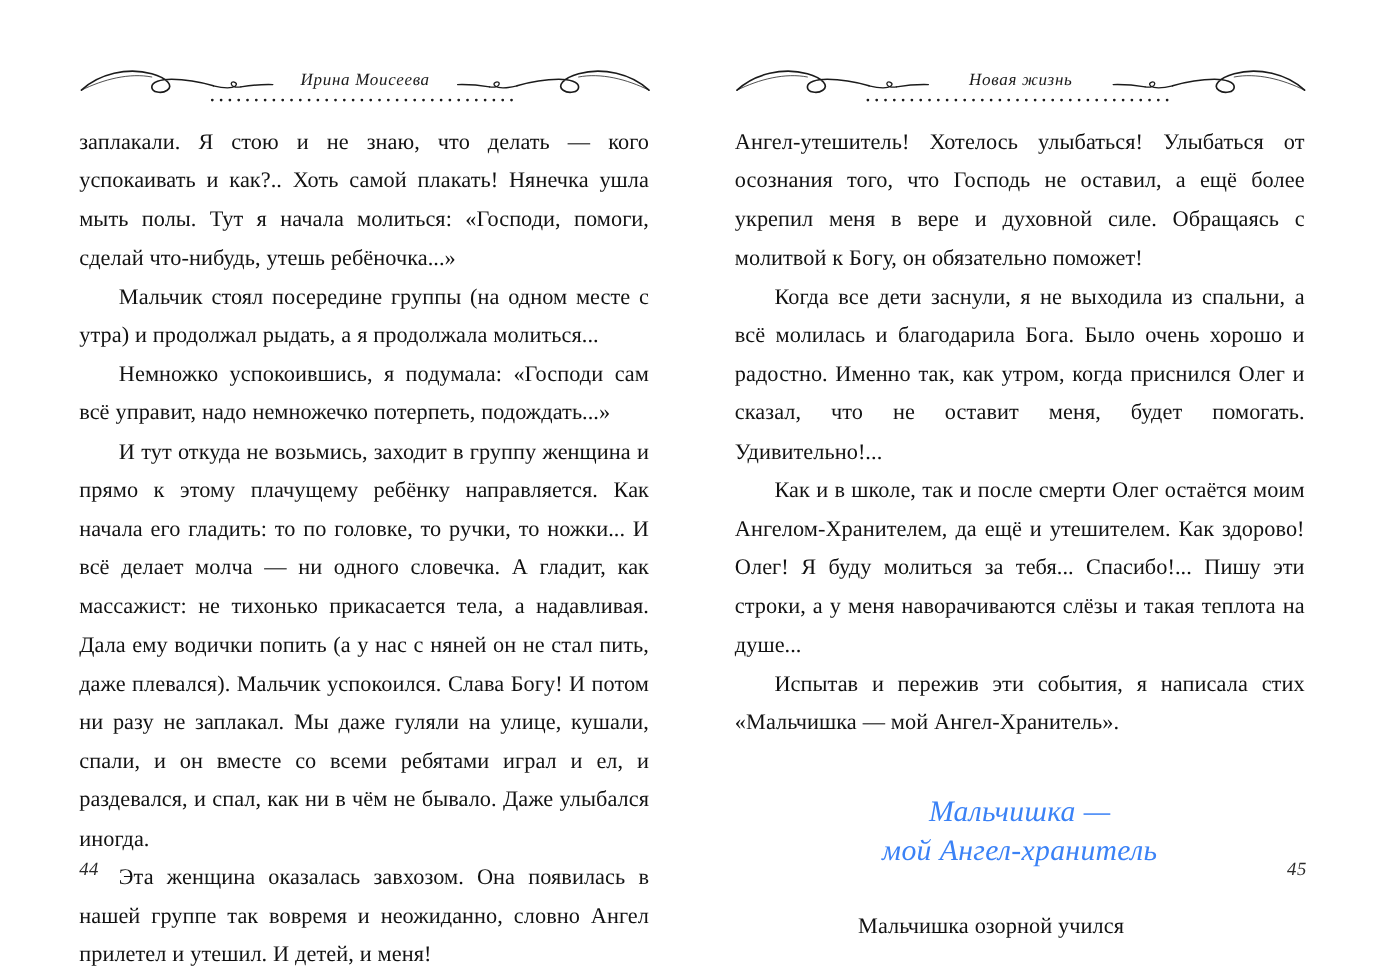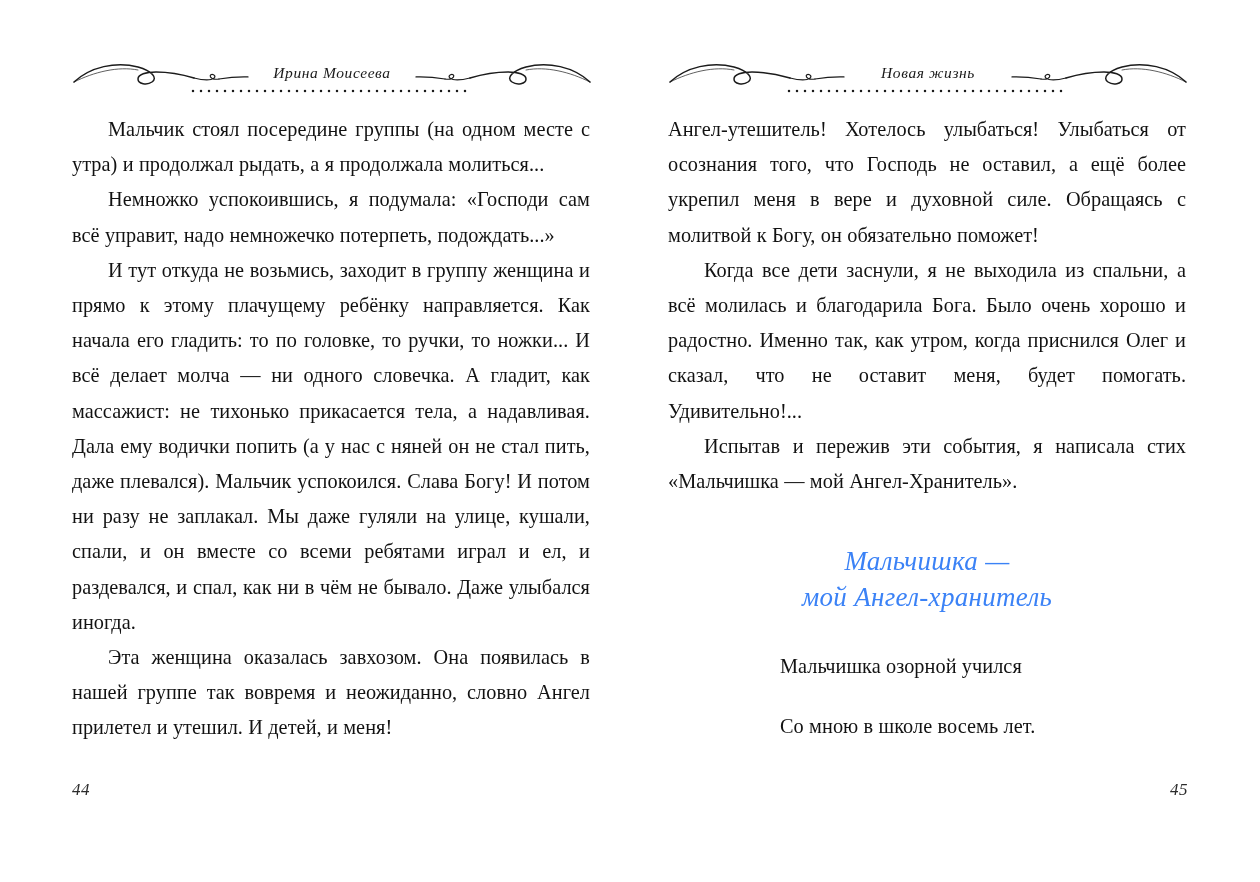--- a/index.html
+++ b/index.html
@@ -213,20 +213,21 @@
               <circle cx="266" cy="3" r="1.25"></circle>
                 <circle cx="274" cy="3" r="1.25"></circle>
             </g>
           </svg>
         </span>
 
       </div>
     </div>
 
     <div class="body-col">
+      <p class="noindent">заплакали. Я стою и не знаю, что делать — кого успокаивать и как?.. Хоть самой плакать! Нянечка ушла мыть полы. Тут я начала молиться: «Господи, помоги, сделай что-нибудь, утешь ребёночка...»</p>
       <p>Мальчик стоял посередине группы (на одном месте с утра) и продолжал рыдать, а я продолжала молиться...</p>
       <p>Немножко успокоившись, я подумала: «Господи сам всё управит, надо немножечко потерпеть, подождать...»</p>
       <p>И тут откуда не возьмись, заходит в группу женщина и прямо к этому плачущему ребёнку направляется. Как начала его гладить: то по головке, то ручки, то ножки... И всё делает молча — ни одного словечка. А гладит, как массажист: не тихонько прикасается тела, а надавливая. Дала ему водички попить (а у нас с няней он не стал пить, даже плевался). Мальчик успокоился. Слава Богу! И потом ни разу не заплакал. Мы даже гуляли на улице, кушали, спали, и он вместе со всеми ребятами играл и ел, и раздевался, и спал, как ни в чём не бывало. Даже улыбался иногда.</p>
       <p>Эта женщина оказалась завхозом. Она появилась в нашей группе так вовремя и неожиданно, словно Ангел прилетел и утешил. И детей, и меня!</p>
     </div>
 
     <div class="folio">44</div>
   </div>
 
   <div class="page page-right">
@@ -299,20 +300,21 @@
             </g>
           </svg>
         </span>
 
       </div>
     </div>
 
     <div class="body-col">
       <p class="noindent">Ангел-утешитель! Хотелось улыбаться! Улыбаться от осознания того, что Господь не оставил, а ещё более укрепил меня в вере и духовной силе. Обращаясь с молитвой к Богу, он обязательно поможет!</p>
       <p>Когда все дети заснули, я не выходила из спальни, а всё молилась и благодарила Бога. Было очень хорошо и радостно. Именно так, как утром, когда приснился Олег и сказал, что не оставит меня, будет помогать. Удивительно!...</p>
+      <p>Как и в школе, так и после смерти Олег остаётся моим Ангелом-Хранителем, да ещё и утешителем. Как здорово! Олег! Я буду молиться за тебя... Спасибо!... Пишу эти строки, а у меня наворачиваются слёзы и такая теплота на душе...</p>
       <p>Испытав и пережив эти события, я написала стих «Мальчишка — мой Ангел-Хранитель».</p>
 
       <div class="poem">
         <div class="poem-title">
           <span class="pt-line">Мальчишка —</span>
           <span class="pt-line">мой Ангел-хранитель</span>
         </div>
         <div class="poem-verse">
           <span class="v-line">Мальчишка озорной учился</span>
           <span class="v-line">Со мною в школе восемь лет.</span>

